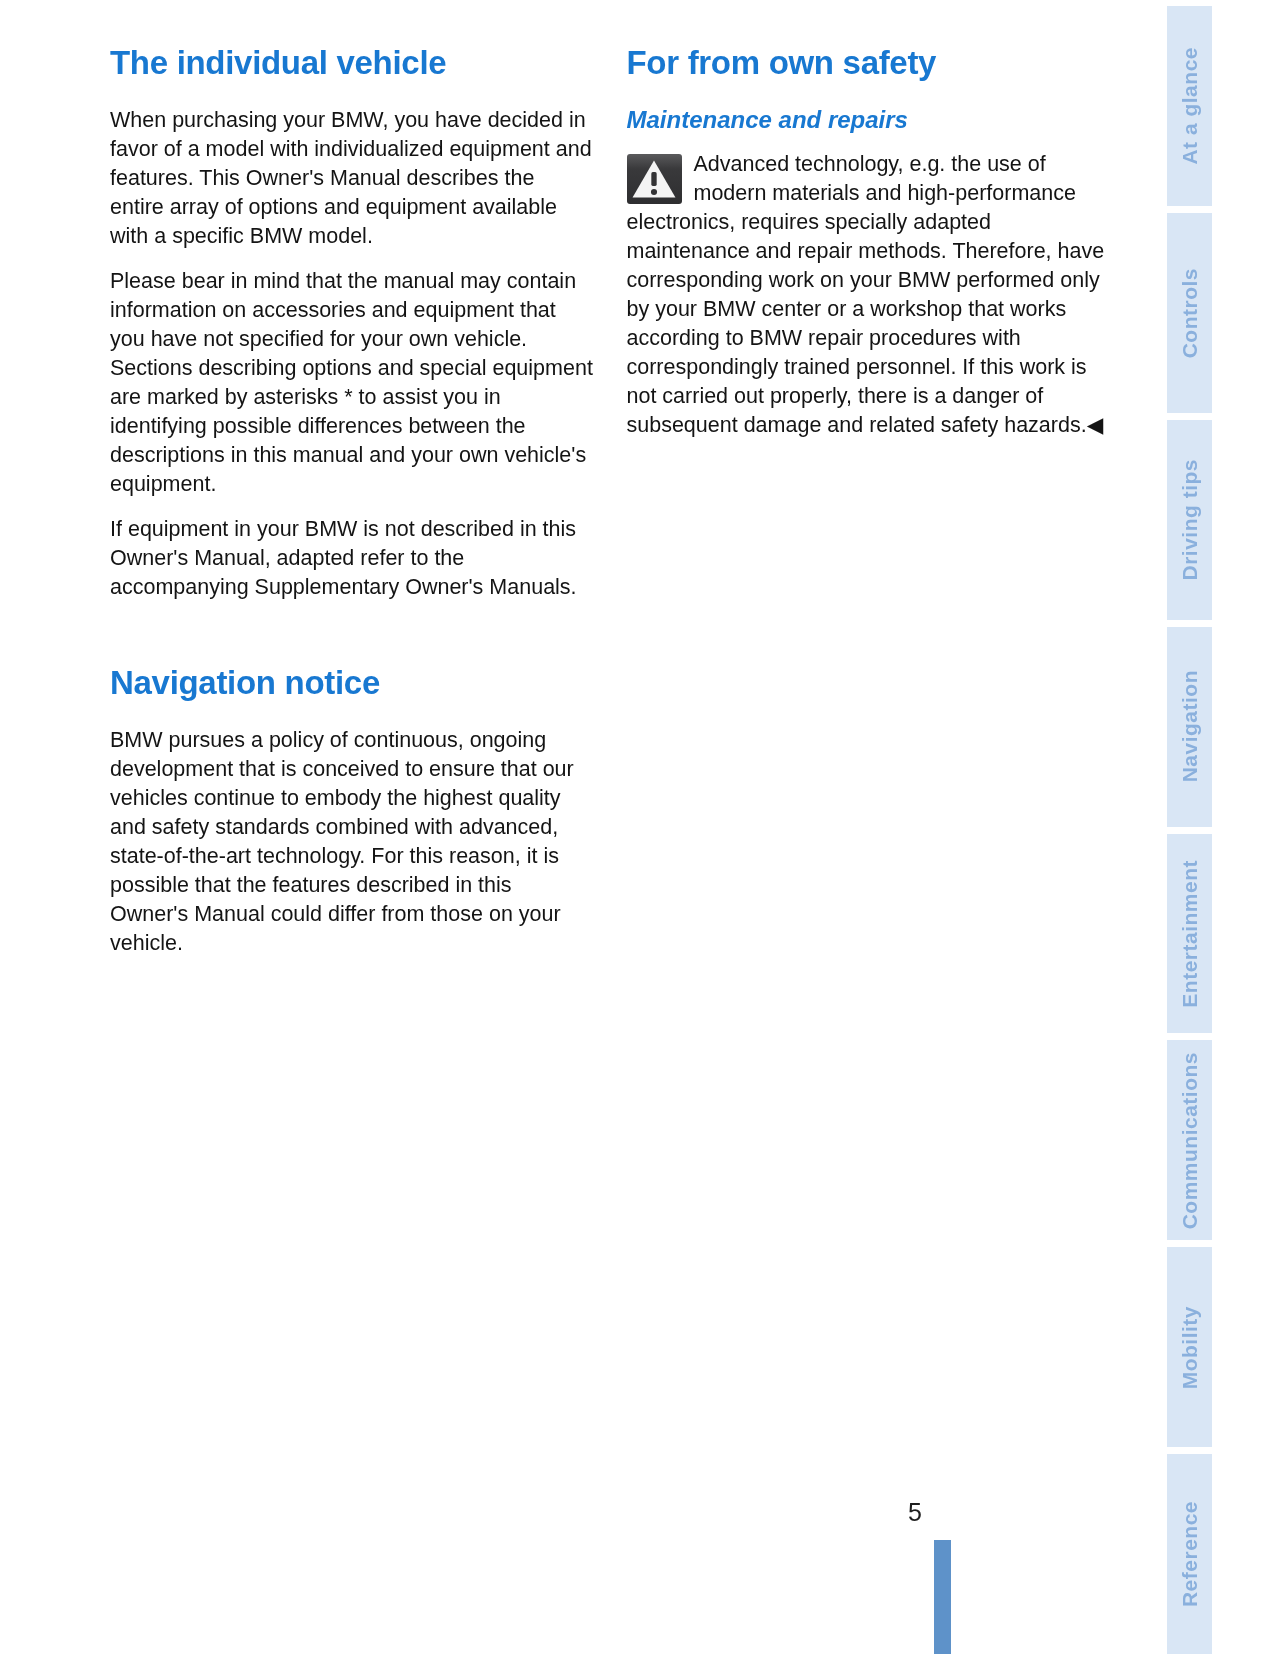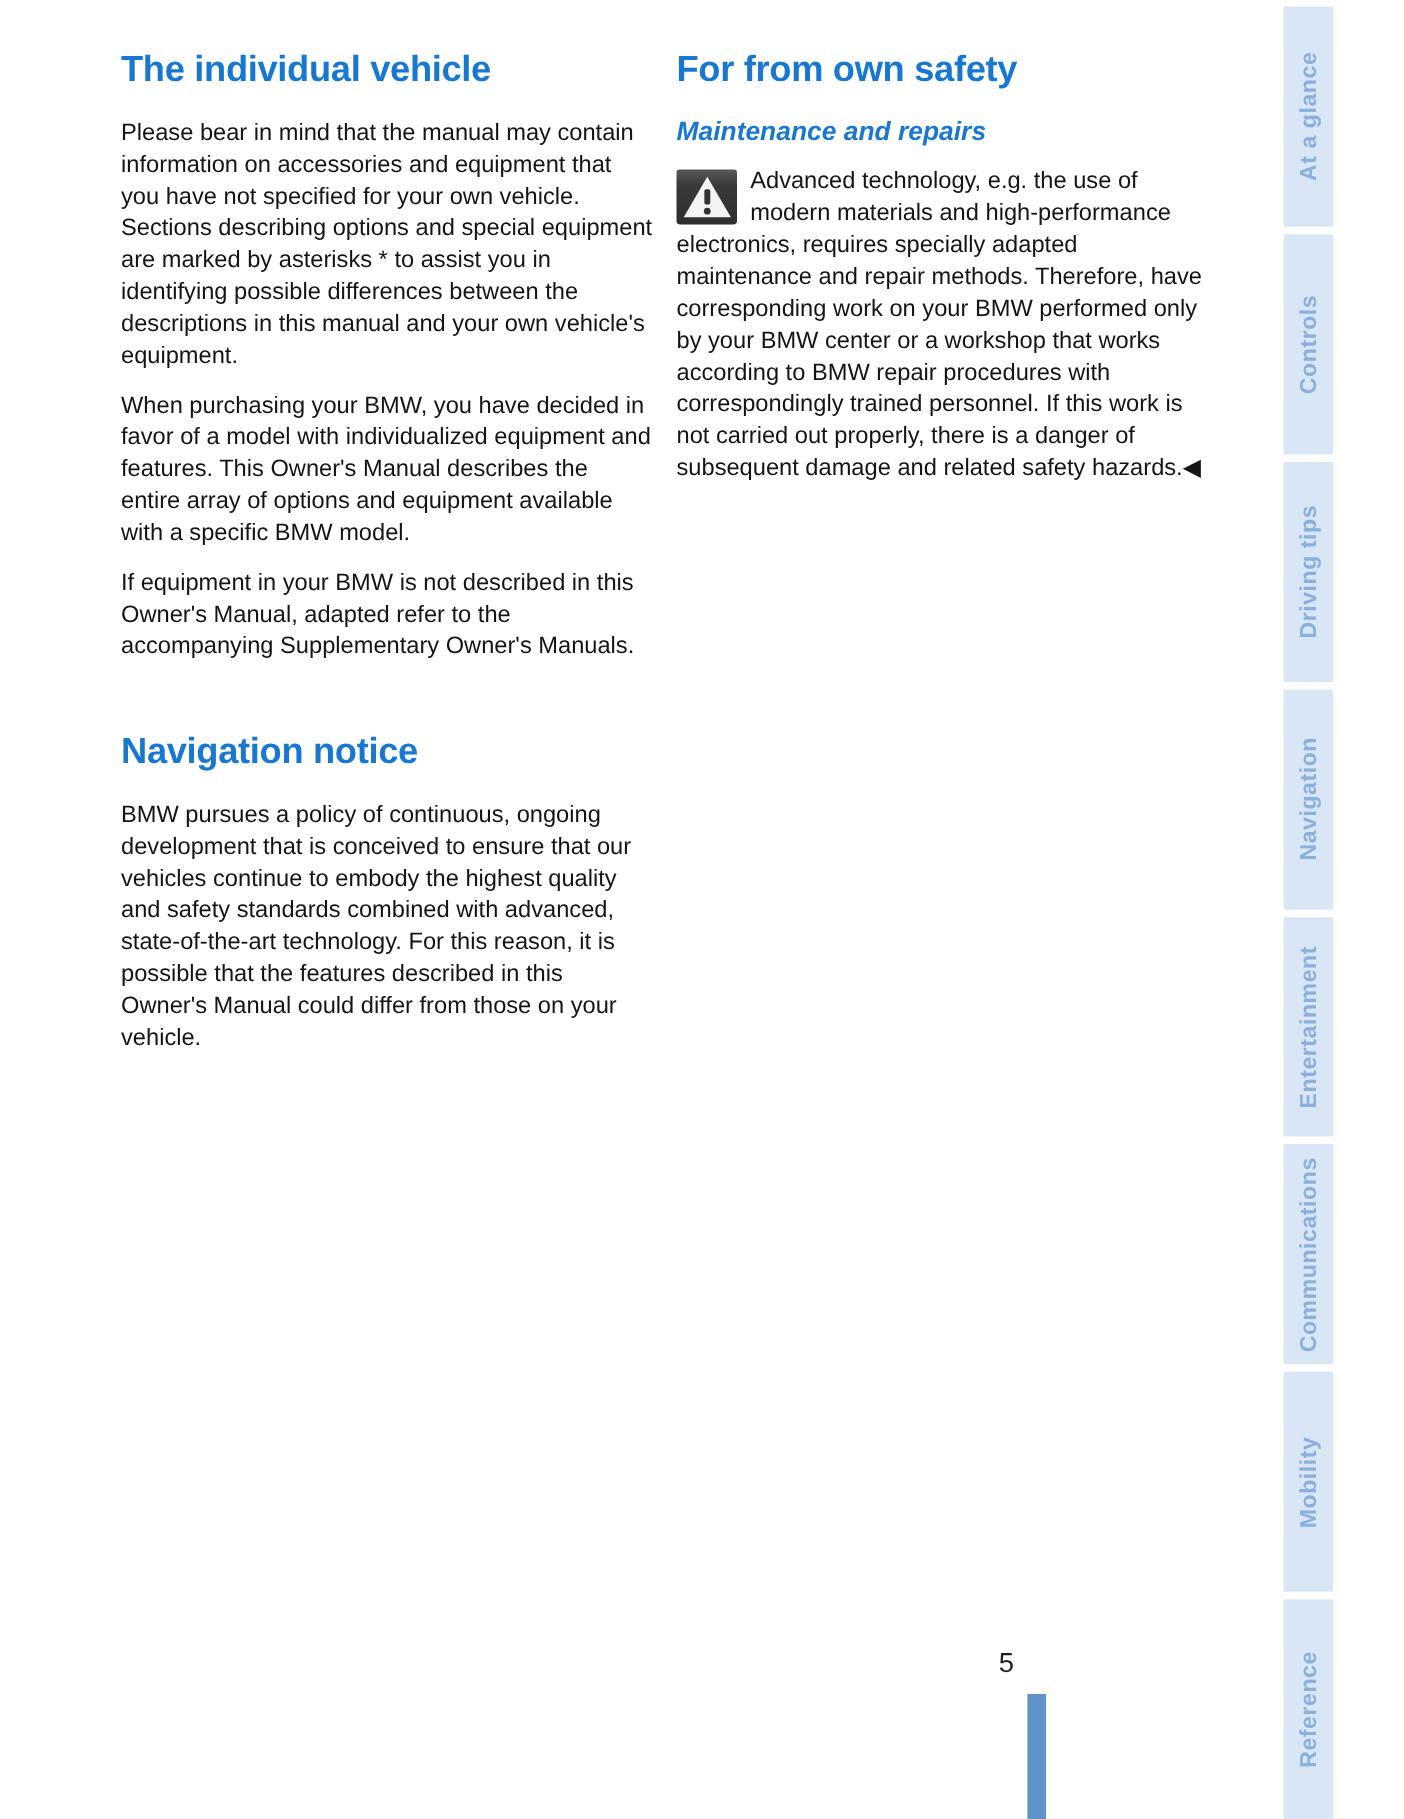--- a/index.html
+++ b/index.html
@@ -12,21 +12,21 @@
     position: relative;
     overflow: hidden;
   }
 
   .content {
     position: absolute;
     left: 110px;
     top: 44px;
     width: 1000px;
     display: flex;
-    gap: 21px;
+    gap: 33px;
   }
   .col { width: 484px; }
 
   h1.section-title {
     color: #1878d1;
     font-size: 33px;
     font-weight: bold;
     margin: 0 0 24px 0;
     letter-spacing: -0.3px;
   }
@@ -112,22 +112,22 @@
     background: #5e92c9;
   }
 </style>
 </head>
 <body>
 
 <div class="content">
 
   <div class="col">
     <h1 class="section-title">The individual vehicle</h1>
+    <p class="body-text">When purchasing your BMW, you have decided in favor of a model with individualized equipment and features. This Owner's Manual describes the entire array of options and equipment available with a specific BMW model.</p>
     <p class="body-text">Please bear in mind that the manual may contain information on accessories and equipment that you have not specified for your own vehicle. Sections describing options and special equipment are marked by asterisks * to assist you in identifying possible differences between the descriptions in this manual and your own vehicle's equipment.</p>
-    <p class="body-text">When purchasing your BMW, you have decided in favor of a model with individualized equipment and features. This Owner's Manual describes the entire array of options and equipment available with a specific BMW model.</p>
     <p class="body-text">If equipment in your BMW is not described in this Owner's Manual, adapted refer to the accompanying Supplementary Owner's Manuals.</p>
 
     <h1 class="section-title spaced">Navigation notice</h1>
     <p class="body-text">BMW pursues a policy of continuous, ongoing development that is conceived to ensure that our vehicles continue to embody the highest quality and safety standards combined with advanced, state-of-the-art technology. For this reason, it is possible that the features described in this Owner's Manual could differ from those on your vehicle.</p>
   </div>
 
   <div class="col">
     <h1 class="section-title">For from own safety</h1>
     <h2 class="sub-title">Maintenance and repairs</h2>
 

